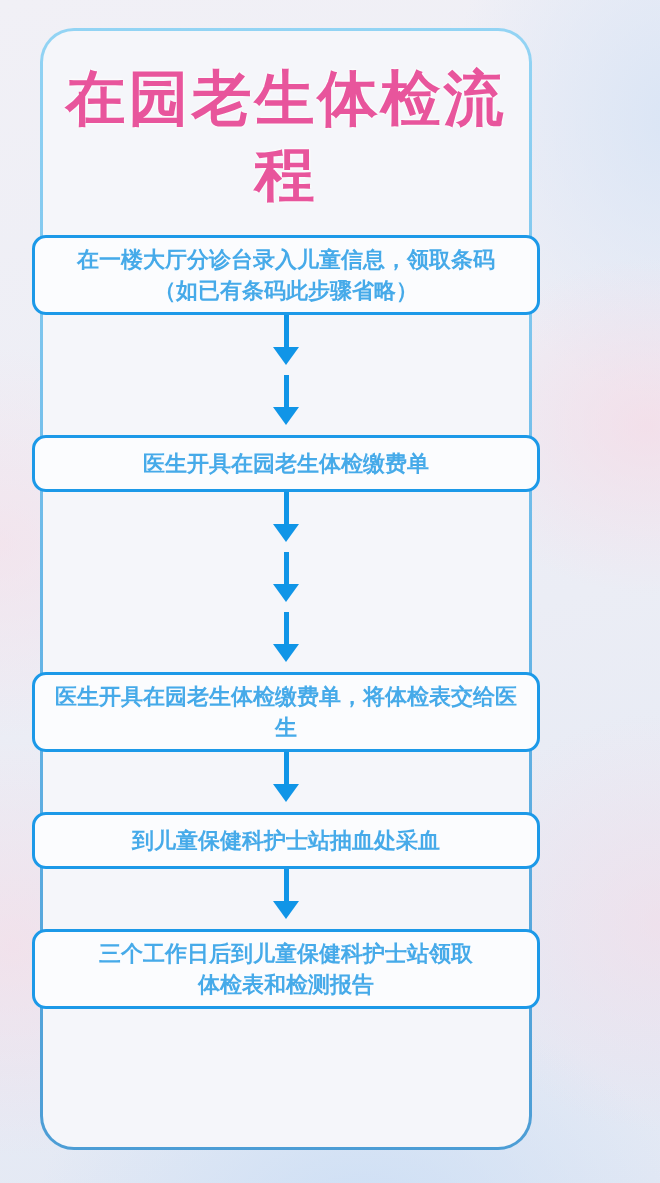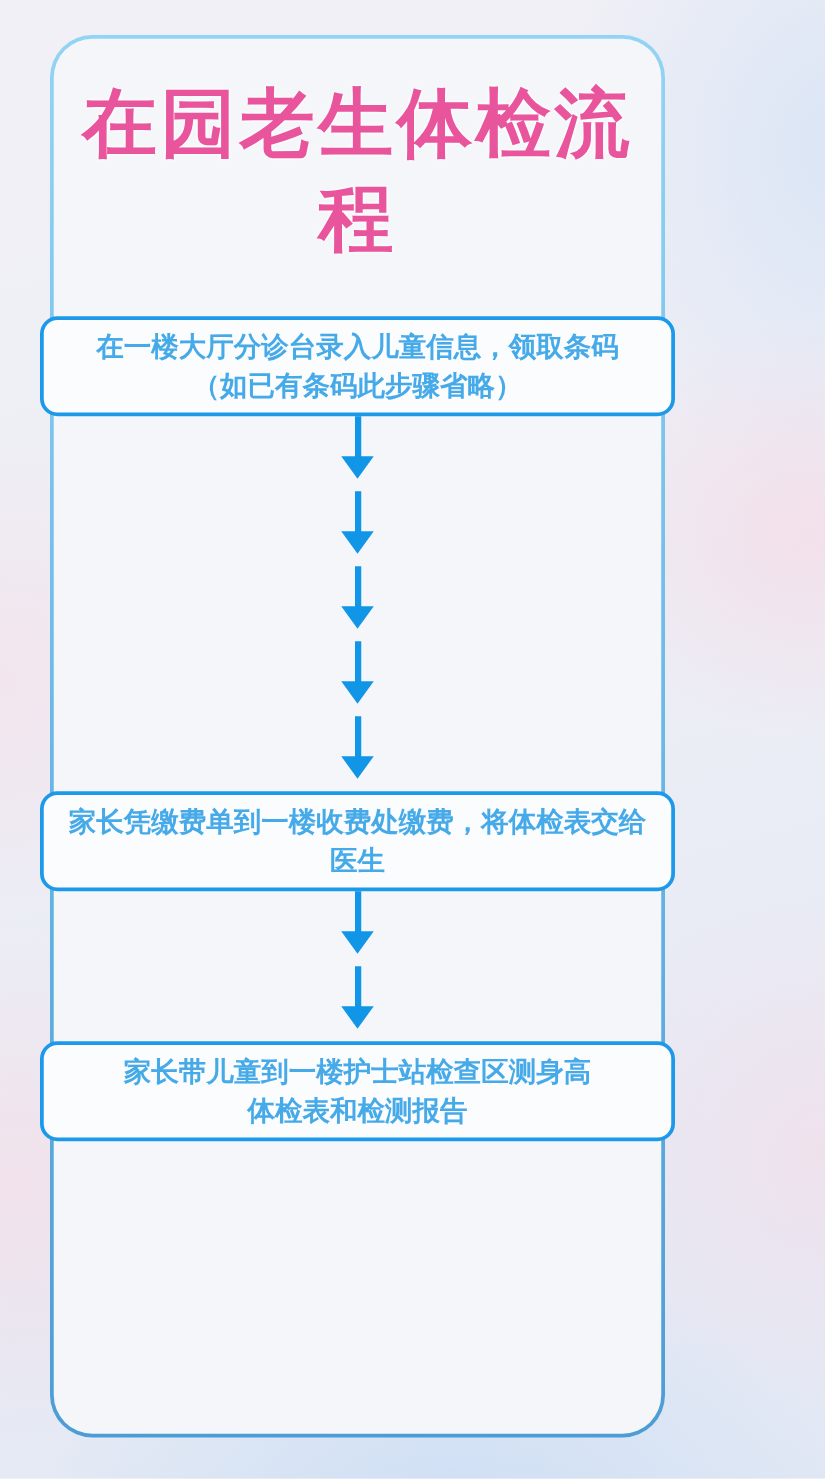--- a/index.html
+++ b/index.html
@@ -48,21 +48,21 @@
     margin: 30px 0 0 0;
     text-align: center;
     font-size: 60px;
     line-height: 76px;
     font-weight: bold;
     letter-spacing: 3px;
     color: #e8559c;
     text-shadow: 0 0 3px #ffffff, 0 0 3px #ffffff;
   }
   .flow {
-    margin-top: 40px;
+    margin-top: 22px;
     display: flex;
     flex-direction: column;
     align-items: center;
   }
   .step-box {
     width: 508px;
     box-sizing: border-box;
     min-height: 57px;
     border: 3px solid #1c99e8;
     border-radius: 14px;
@@ -116,49 +116,55 @@
   <div class="arrow">
     <div class="arrow-stem"></div>
     <div class="arrow-head"></div>
   </div>
 
   <div class="arrow">
     <div class="arrow-stem"></div>
     <div class="arrow-head"></div>
   </div>
 
+  <div class="step-box">
+    <span class="step-text">医生开具在园老生体检缴费单</span>
+  </div>
   <div class="arrow">
     <div class="arrow-stem"></div>
     <div class="arrow-head"></div>
   </div>
 
   <div class="arrow">
     <div class="arrow-stem"></div>
     <div class="arrow-head"></div>
   </div>
 
   <div class="arrow">
     <div class="arrow-stem"></div>
     <div class="arrow-head"></div>
   </div>
 
   <div class="step-box">
-    <span class="step-text">家长凭缴费单到一楼收费处缴费，将体检表交给医生</span>
+    <span class="step-text">医生开具在园老生体检缴费单，将体检表交给医生</span>
   </div>
   <div class="arrow">
     <div class="arrow-stem"></div>
     <div class="arrow-head"></div>
   </div>
 
+  <div class="step-box">
+    <span class="step-text">到儿童保健科护士站抽血处采血</span>
+  </div>
   <div class="arrow">
     <div class="arrow-stem"></div>
     <div class="arrow-head"></div>
   </div>
 
   <div class="step-box">
-    <span class="step-text">家长带儿童到一楼护士站检查区测身高
+    <span class="step-text">三个工作日后到儿童保健科护士站领取
 体检表和检测报告</span>
   </div>
 
 </div>
     </div>
   </div>
 </div>
 
 </body></html>

